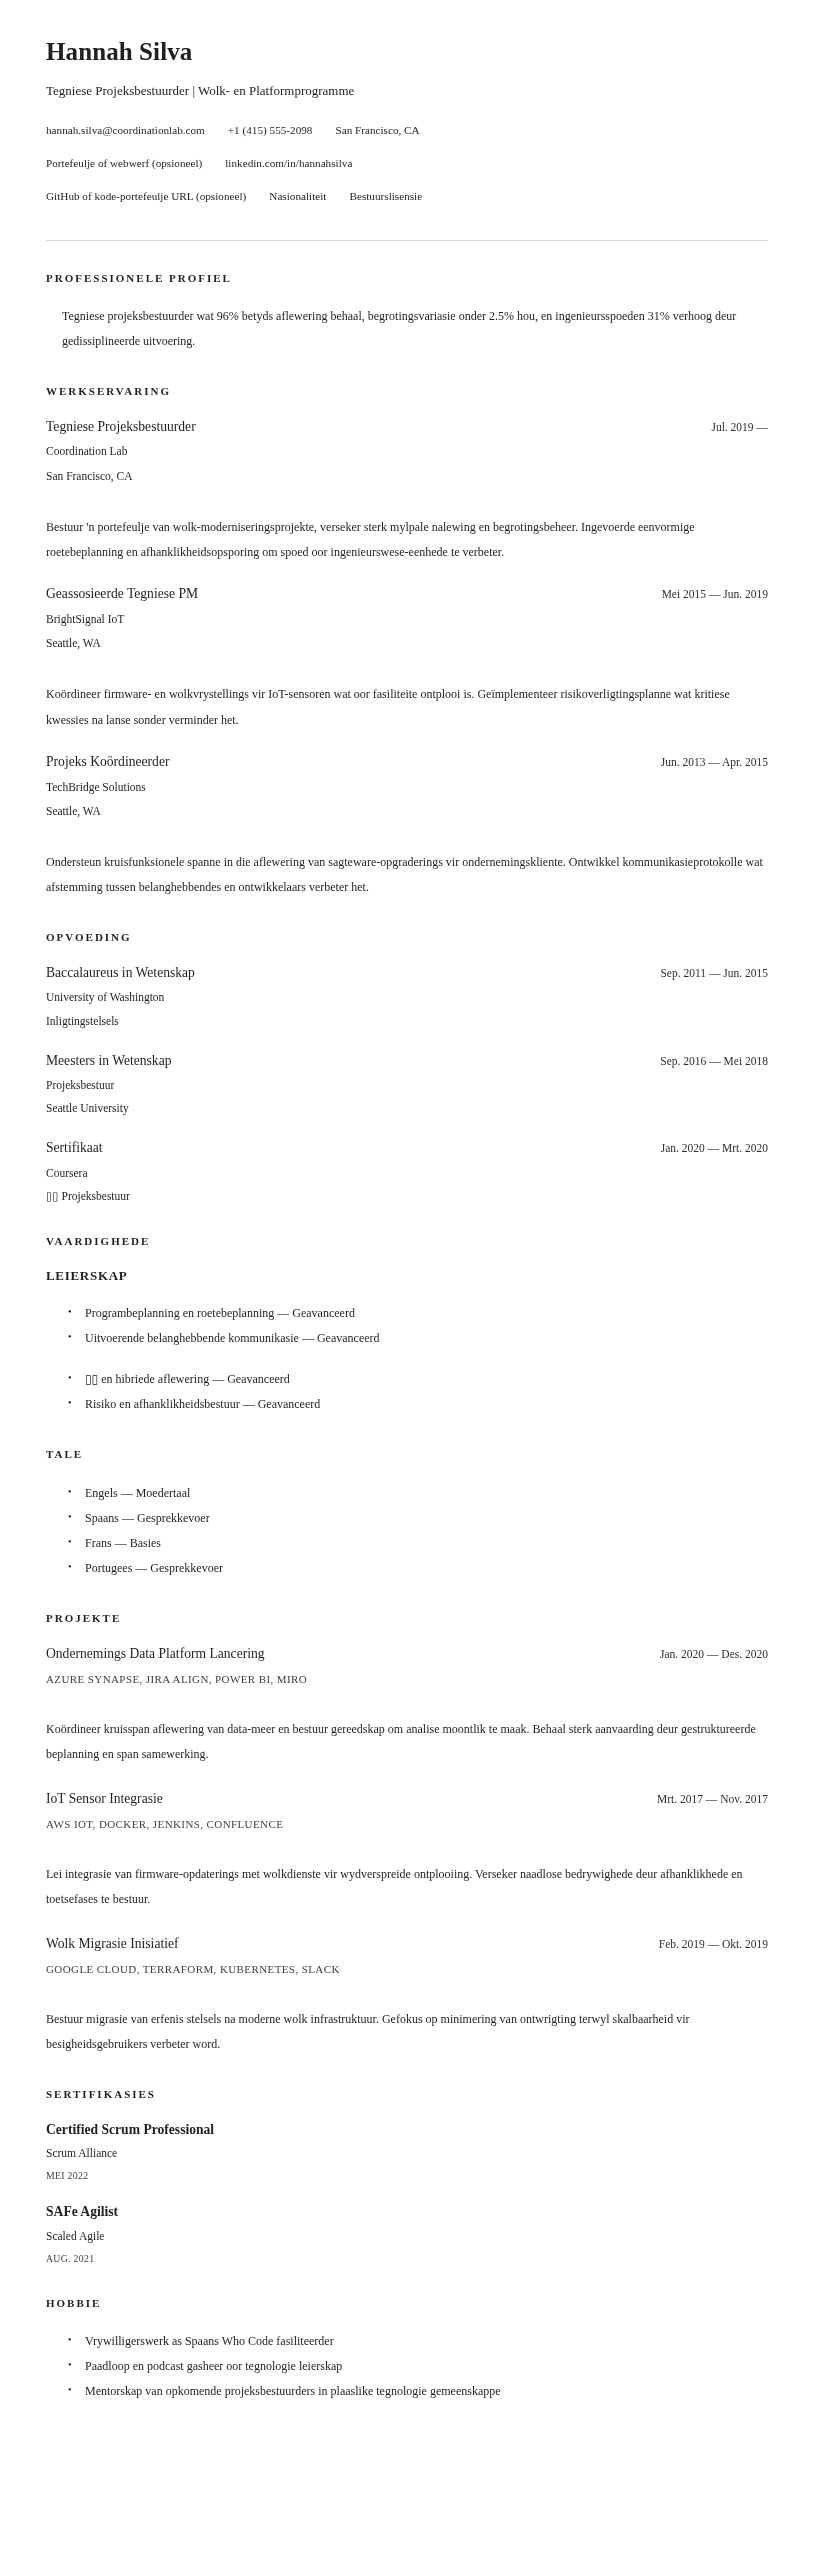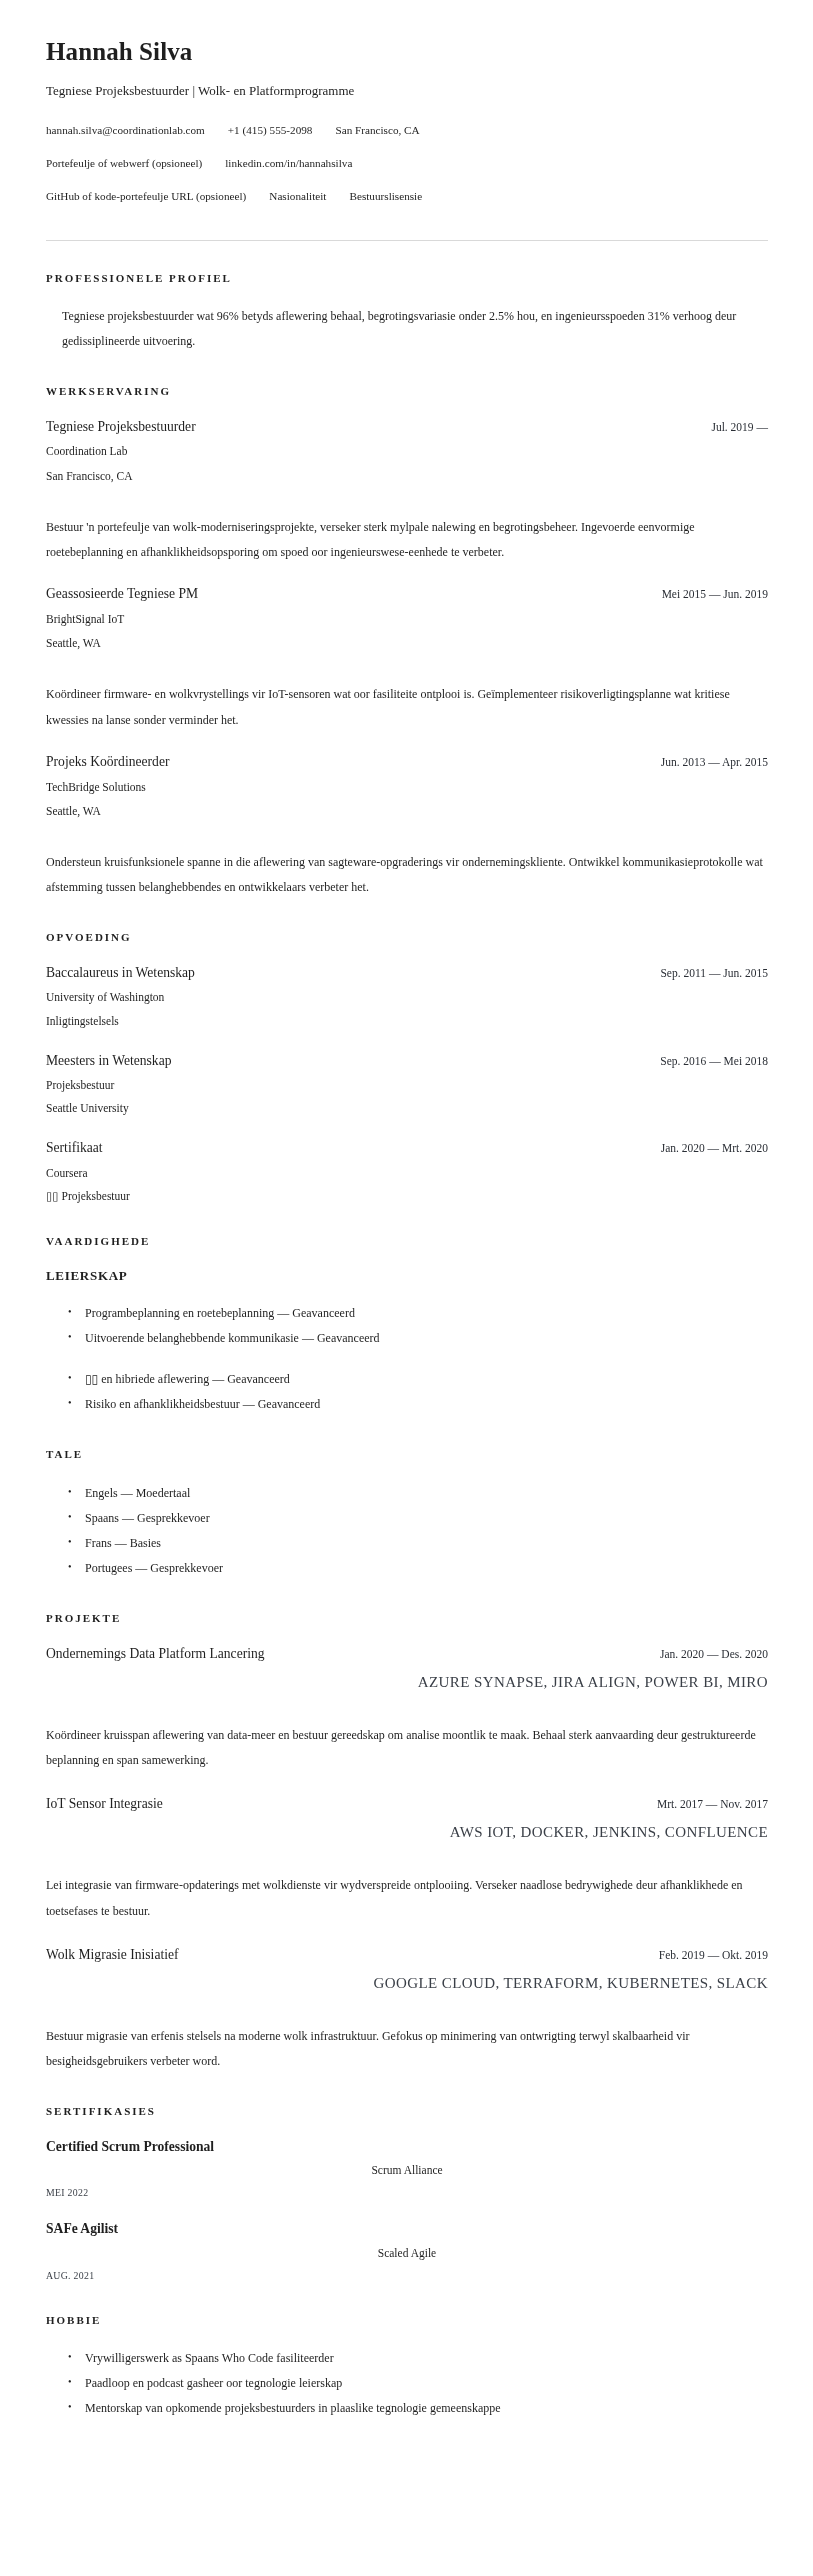--- a/index.html
+++ b/index.html
@@ -86,26 +86,25 @@
   }
   .entry-desc {
     font-size: 12px;
     line-height: 2.1;
     margin: 31px 0 20.3px 0;
   }
   .edu-entry { margin-bottom: 23px; }
   .edu-entry .entry-sub { margin-top: 7.5px; }
 
   .tools-line {
-    font-size: 15px;
+    font-size: 11px;
     letter-spacing: 0.4px;
     color: #3a3f47;
     margin: 9.5px 0 0 0;
     line-height: 1.4;
-    text-align: right;
   }
   .project-entry .entry-desc { margin: 30px 0 22px 0; }
 
   
   .group-head {
     font-size: 13px;
     font-weight: 700;
     letter-spacing: 0.7px;
     margin: 17.6px 0 8.1px 0;
     line-height: 1.3;
@@ -135,21 +134,20 @@
   .cert-name {
     font-size: 13.6px;
     font-weight: 700;
     margin: 0;
     line-height: 1.3;
   }
   .cert-org {
     font-size: 11.5px;
     margin: 6.8px 0 0 0;
     line-height: 1.4;
-    text-align: center;
   }
   .cert-date {
     font-size: 9.8px;
     letter-spacing: 0.3px;
     color: #3a3f47;
     margin: 8.1px 0 0 0;
     line-height: 1.4;
   }
 </style>
 </head>

